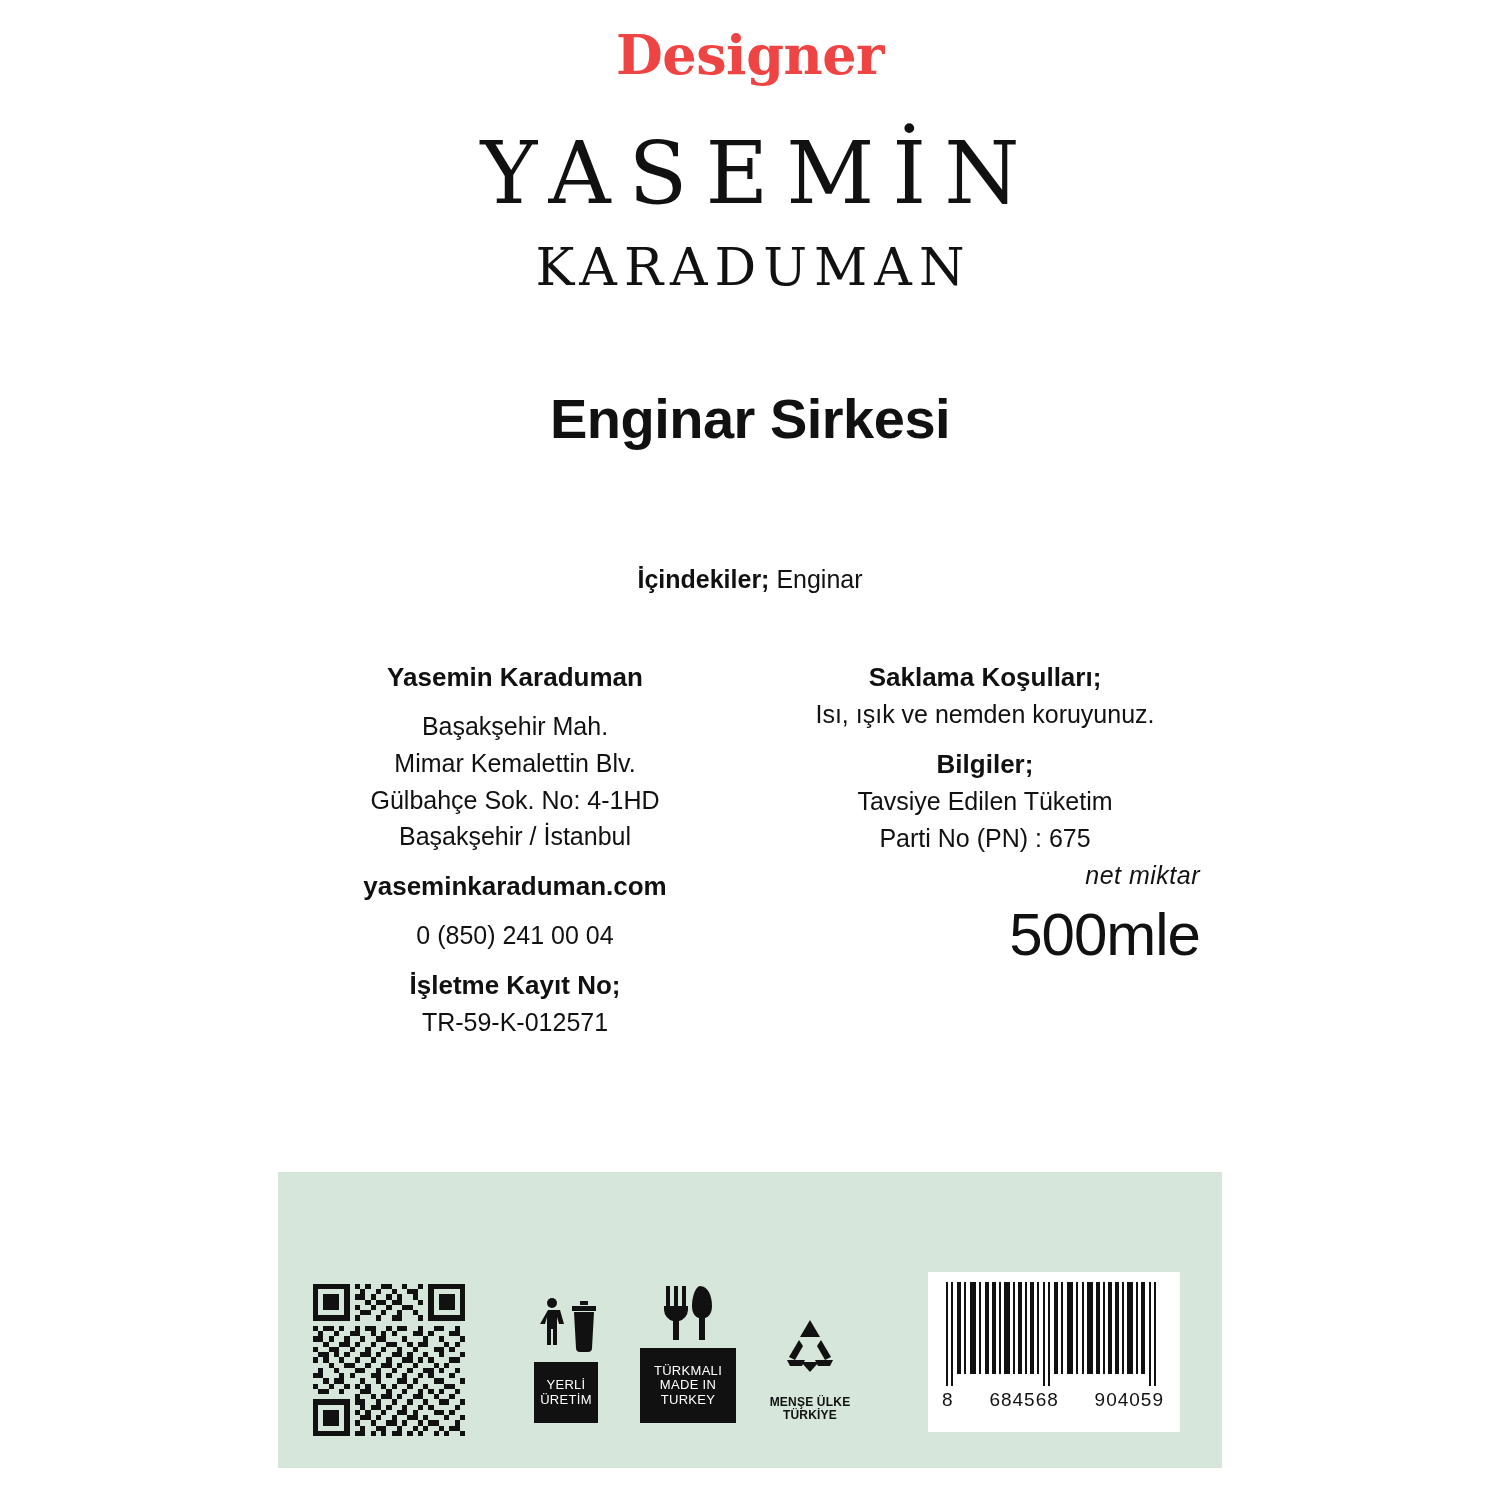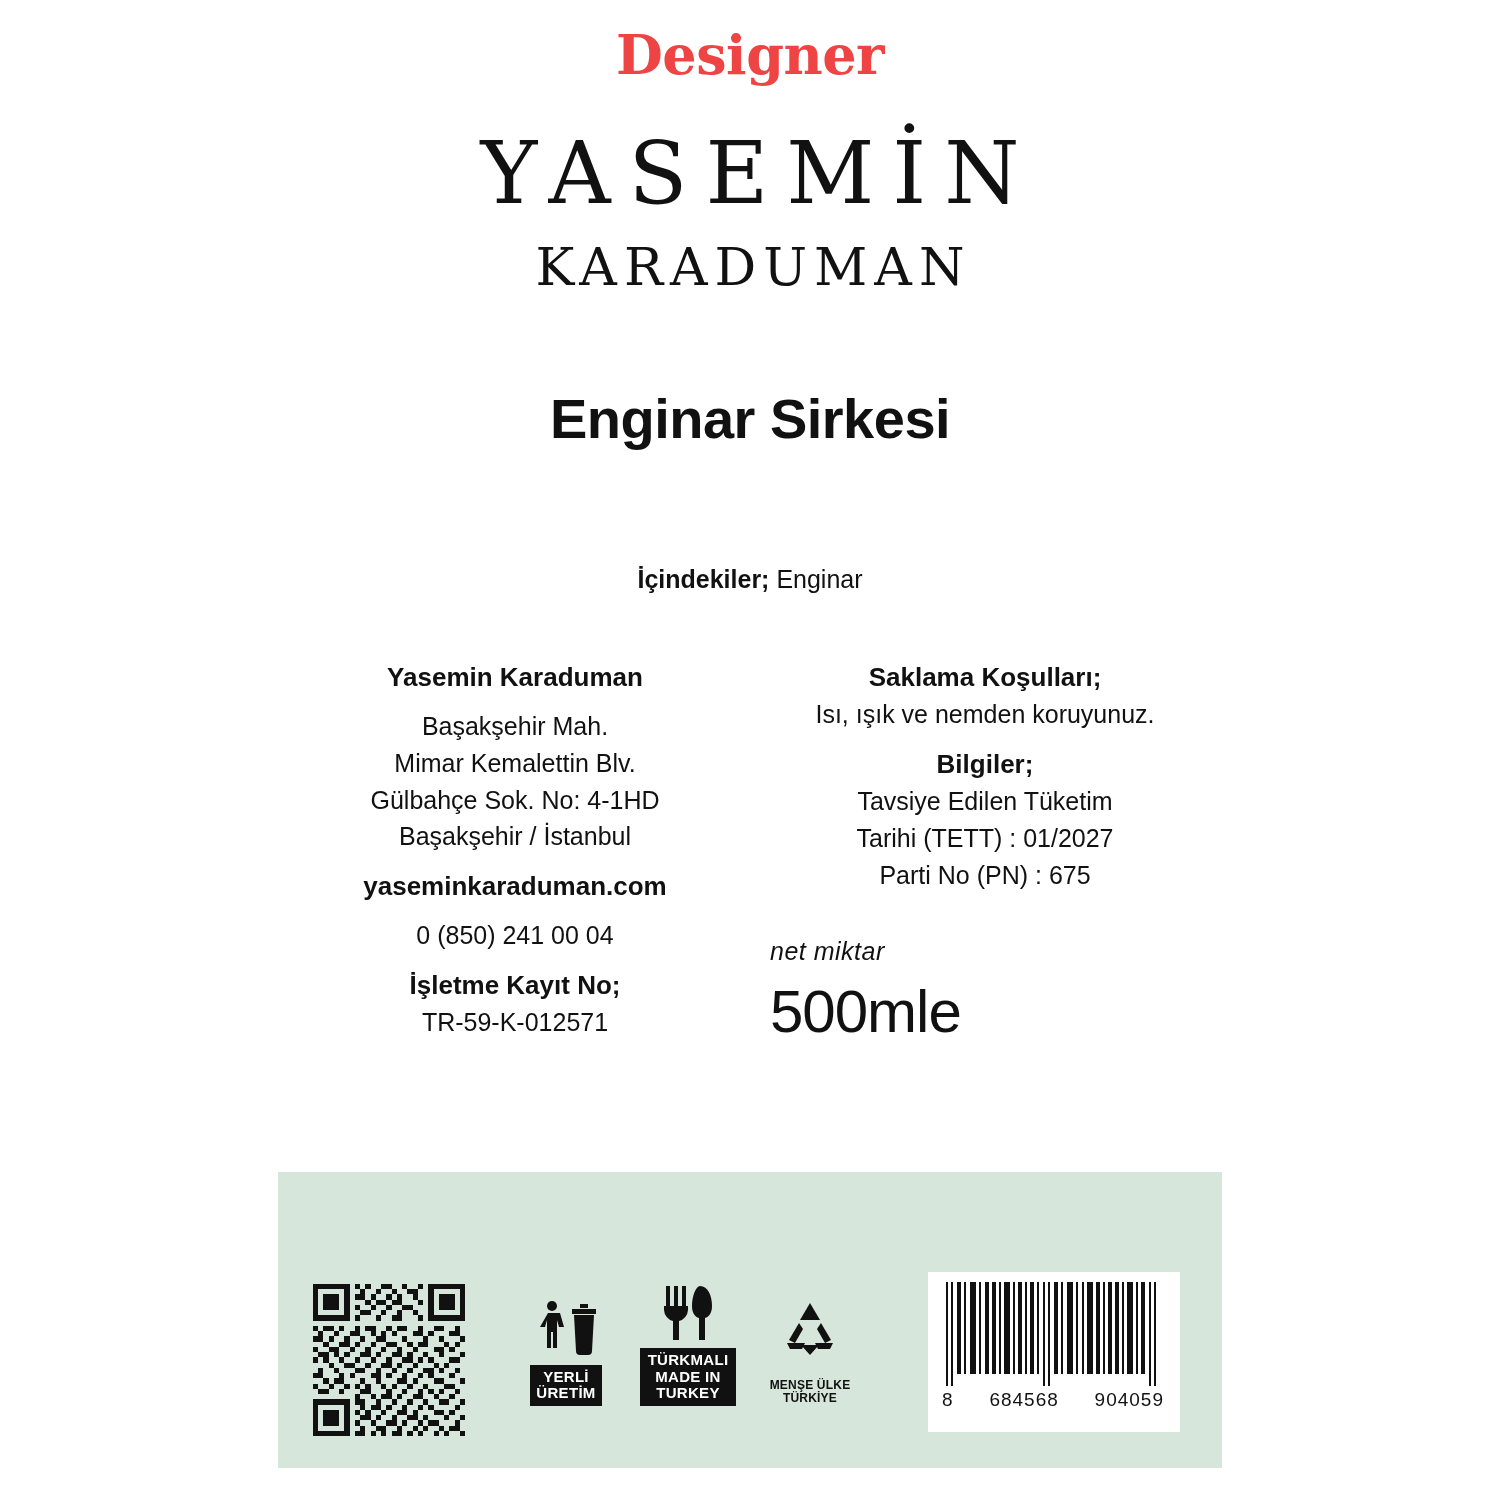--- a/index.html
+++ b/index.html
@@ -98,22 +98,21 @@
   }
   .col .hd {
     font-weight: 700;
     font-size: 26px;
     display: block;
   }
   .col .line { display: block; }
   .col .sm-gap { height: 12px; }
 
   .netblock {
-    margin-top: 40px;
-    text-align: left;
+    text-align: right;
   }
   .net-label {
     font-style: italic;
     font-size: 25px;
     letter-spacing: 0.5px;
   }
   .net-value {
     font-size: 60px;
     letter-spacing: -1px;
     margin-top: -2px;
@@ -151,24 +150,24 @@
   .icon-cap {
     font-size: 12px;
     font-weight: 700;
     line-height: 1.12;
     margin-top: 18px;
     letter-spacing: 0.2px;
   }
   .badge {
     background: #111;
     color: #fff;
-    font-size: 15px;
-    font-weight: 700;
+    font-size: 13px;
+    font-weight: 400;
     line-height: 1.1;
-    padding: 4px 6px;
+    padding: 16px 6px;
     display: inline-block;
     letter-spacing: 0.3px;
   }
 
   
   .barcode-box {
     position: absolute;
     right: 42px;
     top: 100px;
     width: 252px;
@@ -221,21 +220,20 @@
       <span class="line hd">İşletme Kayıt No;</span>
       <span class="line">TR-59-K-012571</span>
     </div>
 
     <div class="col">
       <span class="hd">Saklama Koşulları;</span>
       <span class="line">Isı, ışık ve nemden koruyunuz.</span>
       <div class="sm-gap"></div>
       <span class="hd">Bilgiler;</span>
       <span class="line">Tavsiye Edilen Tüketim</span>
-      <span class="line">Tarihi (TETT) : 01/2027</span>
       <span class="line">Parti No (PN) : 675</span>
 
       <div class="netblock">
         <div class="net-label">net miktar</div>
         <div class="net-value">500mle</div>
       </div>
     </div>
 
   </div>
 

